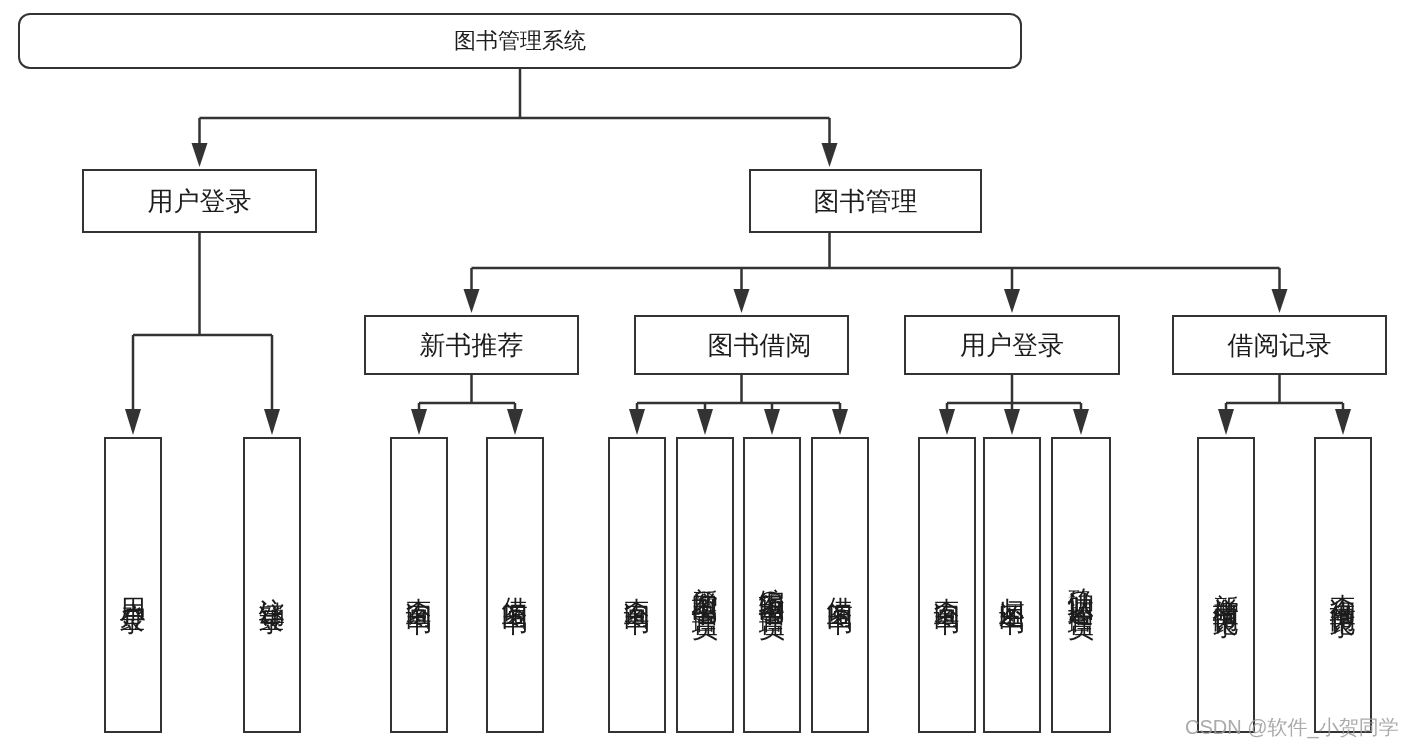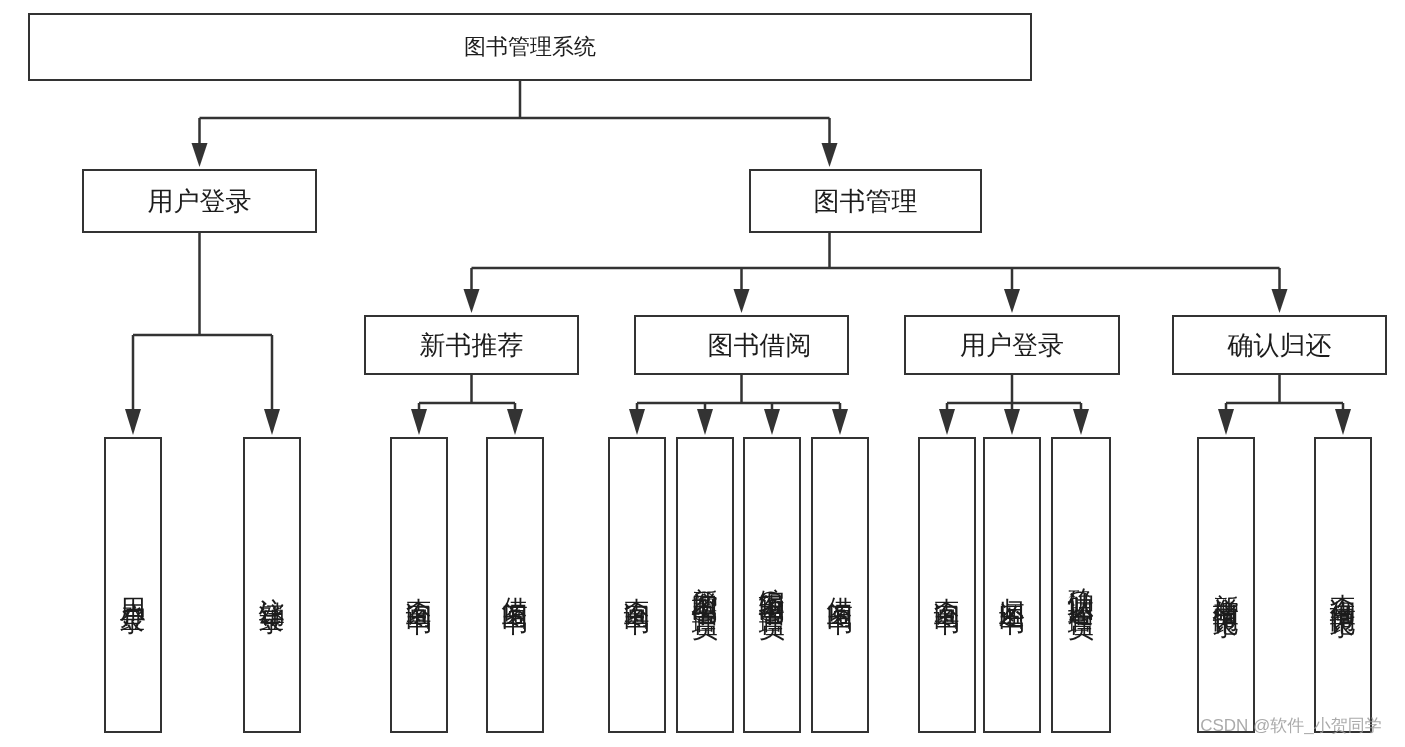--- a/index.html
+++ b/index.html
@@ -6,40 +6,40 @@
   .canvas{
     position:relative;width:1405px;height:747px;background:#ffffff;
     font-family:"Liberation Sans","DejaVu Sans",sans-serif;overflow:hidden;
   }
   svg.wires{position:absolute;left:0;top:0;width:1405px;height:747px;}
   .box{
     position:absolute;background:#ffffff;border:2.5px solid #333333;
     box-sizing:border-box;display:flex;align-items:center;justify-content:center;
     color:#1c1c1c;
   }
-  .root{left:28px;top:13px;width:1004px;height:68px;font-size:22px;}
+  .root{left:18px;top:13px;width:1004px;height:56px;font-size:22px;border-radius:12px;}
   .lvl2,.lvl3{font-size:26px;}
   .n-user-login{left:82px;top:169px;width:235px;height:64px;}
   .n-book-mgmt{left:713px;top:169px;width:233px;height:64px;margin-left:36px;}
   .lvl3{top:315px;height:60px;}
   .n-new-rec{left:364px;width:215px;}
   .n-borrow{left:634px;width:215px;padding-left:36px;}
   .n-current{left:904px;width:216px;}
   .n-records{left:1172px;width:215px;}
   .leaf{
     top:437px;width:58px;height:296px;font-size:26px;
     writing-mode:vertical-rl;letter-spacing:4px;line-height:1.1;
   }
   .lf0{left:104px;}  .lf1{left:243px;}  .lf2{left:390px;}  .lf3{left:486px;}
   .lf4{left:608px;}  .lf5{left:676px;}  .lf6{left:743px;}  .lf7{left:811px;}
   .lf8{left:918px;}  .lf9{left:983px;}  .lf10{left:1051px;width:60px;}
   .lf11{left:1197px;} .lf12{left:1314px;}
   .watermark{
     position:absolute;left:1185px;top:714px;width:212px;
-    font-size:17px;color:rgba(155,155,155,0.85);white-space:nowrap;z-index:5;text-align:center;
+    font-size:20px;color:rgba(155,155,155,0.85);white-space:nowrap;z-index:5;
   }
 </style>
 </head>
 <body>
 
 <div class="canvas">
 
   <svg class="wires" viewBox="0 0 1405 747" fill="none" stroke="#333333" stroke-width="2.5">
     <g>
       <path d="M520 69V118 M199.5 118H829.5 M199.5 118V146 M829.5 118V146"></path>
@@ -97,21 +97,21 @@
   <div class="box lvl3 n-new-rec">
     <span>新书推荐</span>
   </div>
   <div class="box lvl3 n-borrow">
     <span>图书借阅</span>
   </div>
   <div class="box lvl3 n-current">
     <span>用户登录</span>
   </div>
   <div class="box lvl3 n-records">
-    <span>确认归还</span>
+    <span>借阅记录</span>
   </div>
 
   <div class="box leaf lf0">
     <span>用户登录</span>
   </div>
   <div class="box leaf lf1">
     <span>注销登录</span>
   </div>
   <div class="box leaf lf2">
     <span>查询图书</span>

